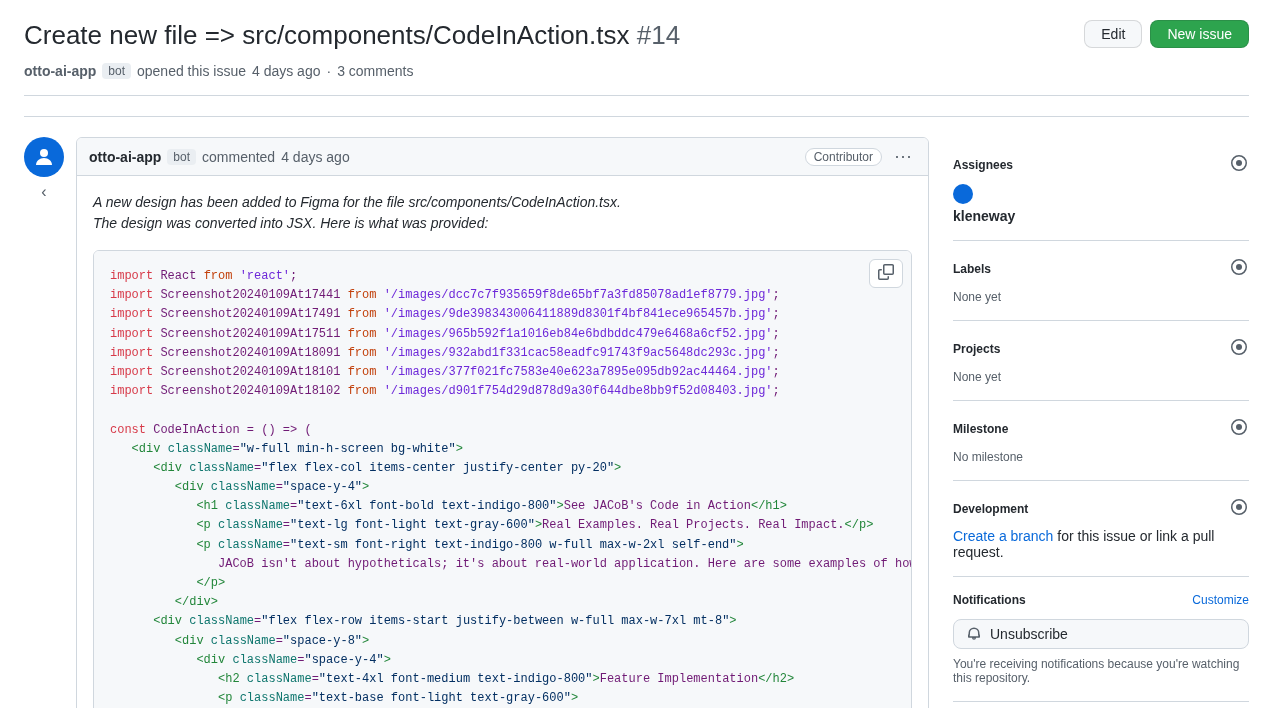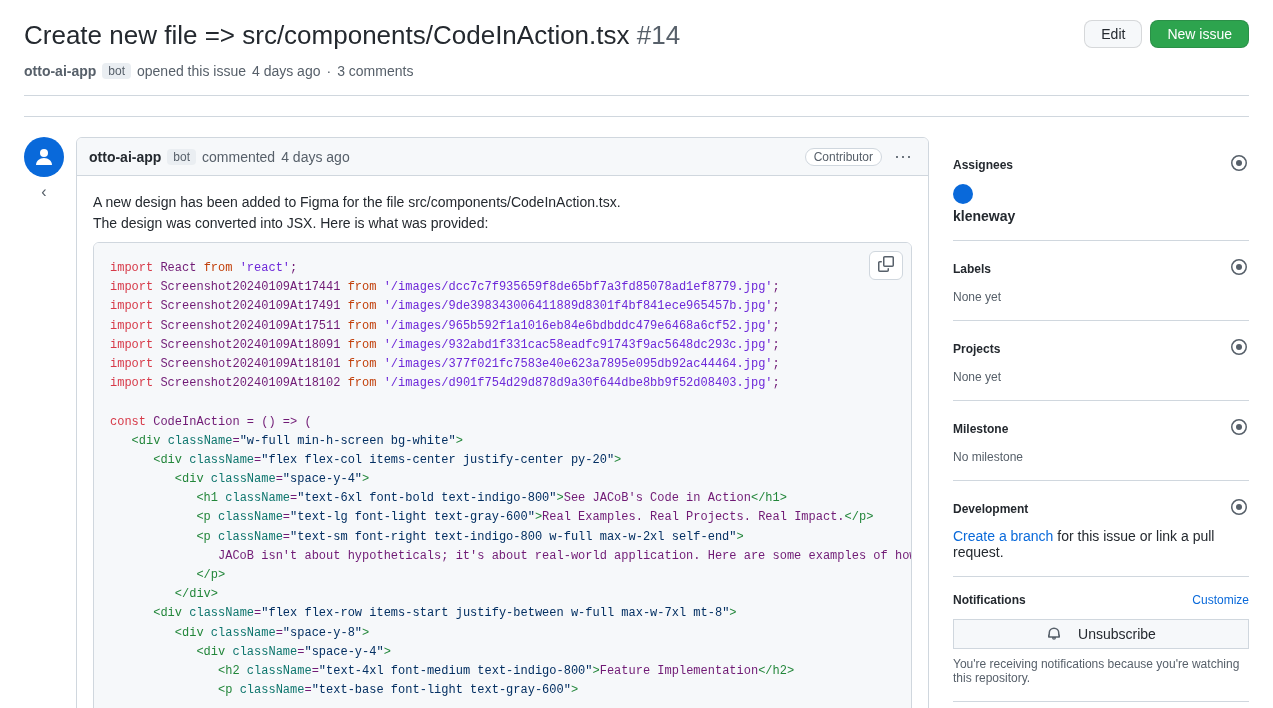--- a/index.html
+++ b/index.html
@@ -25,21 +25,21 @@
     .comment-container { display: flex; gap: 12px; margin-bottom: 16px; }
     .avatar { width: 40px; height: 40px; border-radius: 50%; background: #0969da; display: flex; align-items: center; justify-content: center; flex-shrink: 0; color: white; font-size: 18px; }
     .comment-box { flex: 1; border: 1px solid #d0d7de; border-radius: 6px; overflow: hidden; }
     .comment-header { background: #f6f8fa; border-bottom: 1px solid #d0d7de; padding: 8px 12px; display: flex; justify-content: space-between; align-items: center; }
     .comment-header-left { display: flex; align-items: center; gap: 6px; color: #57606a; font-size: 14px; }
     .comment-author { font-weight: 600; color: #24292f; }
     .comment-header-right { display: flex; align-items: center; gap: 8px; }
     .contributor-badge { background: #fff; border: 1px solid #d0d7de; border-radius: 12px; padding: 1px 8px; font-size: 12px; color: #57606a; }
     .more-btn { background: none; border: none; cursor: pointer; color: #57606a; font-size: 18px; padding: 0 4px; display: flex; align-items: center; }
     .comment-body { padding: 16px; font-size: 14px; line-height: 1.5; }
-    .comment-text { margin-bottom: 8px; }
+    .comment-text { margin-bottom: 16px; font-style: italic; }
 
     .code-block { background: #f6f8fa; border: 1px solid #d0d7de; border-radius: 6px; padding: 16px; font-family: 'SFMono-Regular', Consolas, 'Liberation Mono', Menlo, monospace; font-size: 12px; line-height: 1.6; overflow-x: auto; position: relative; }
     .copy-btn { position: absolute; top: 8px; right: 8px; background: #fff; border: 1px solid #d0d7de; border-radius: 6px; padding: 4px 8px; cursor: pointer; color: #57606a; font-size: 12px; }
     .code-line { display: block; white-space: pre; }
     .kw-import { color: #d73a49; }
     .kw-from { color: #c2410c; }
     .str { color: #6d28d9; }
     .code-plain { color: #701a75; }
     .kw-const { color: #d73a49; }
     .jsx-tag { color: #22863a; }
@@ -55,21 +55,21 @@
     .sidebar-value { color: #57606a; font-size: 12px; }
     .assignee-item { display: flex; gap: 4px; flex-direction: column; }
     .assignee-avatar { width: 20px; height: 20px; border-radius: 50%; background: #0969da; }
     .assignee-name { font-size: 14px; font-weight: 600; color: #24292f; }
     .sidebar-link { color: #0969da; font-size: 14px; text-decoration: none; }
 
     .notifications-section { padding: 16px 0; border-bottom: 1px solid #d0d7de; }
     .notifications-header { display: flex; justify-content: space-between; align-items: center; margin-bottom: 12px; }
     .notifications-title { font-size: 12px; font-weight: 600; }
     .customize-link { color: #0969da; font-size: 12px; text-decoration: none; }
-    .unsubscribe-btn { width: 100%; padding: 6px 12px; background: #f6f8fa; border: 1px solid #d0d7de; border-radius: 0; cursor: pointer; font-size: 14px; color: #24292f; display: flex; align-items: center; justify-content: center; gap: 16px; margin-bottom: 8px; }
+    .unsubscribe-btn { width: 100%; padding: 6px 12px; background: #f6f8fa; border: 1px solid #d0d7de; border-radius: 8px; cursor: pointer; font-size: 14px; color: #24292f; display: flex; align-items: center; gap: 8px; margin-bottom: 8px; }
     .notification-desc { font-size: 12px; color: #57606a; }
 
     .participants-section { padding: 16px 0; }
     .participants-title { font-size: 12px; font-weight: 600; margin-bottom: 8px; }
 
     .collapse-btn { background: none; border: none; cursor: pointer; color: #57606a; padding: 2px 4px; font-size: 16px; }
 
     .divider { border: none; border-top: 1px solid #d0d7de; margin: 0 0 20px 0; }
   </style>
 </head>

